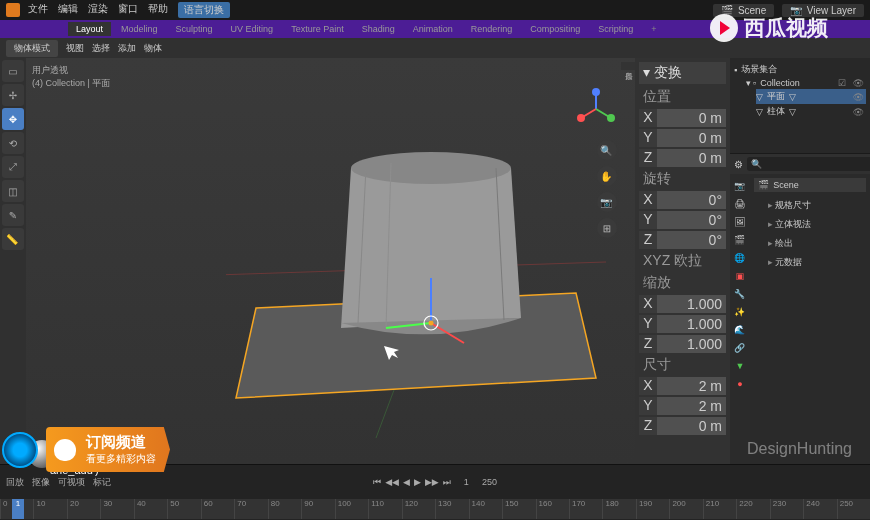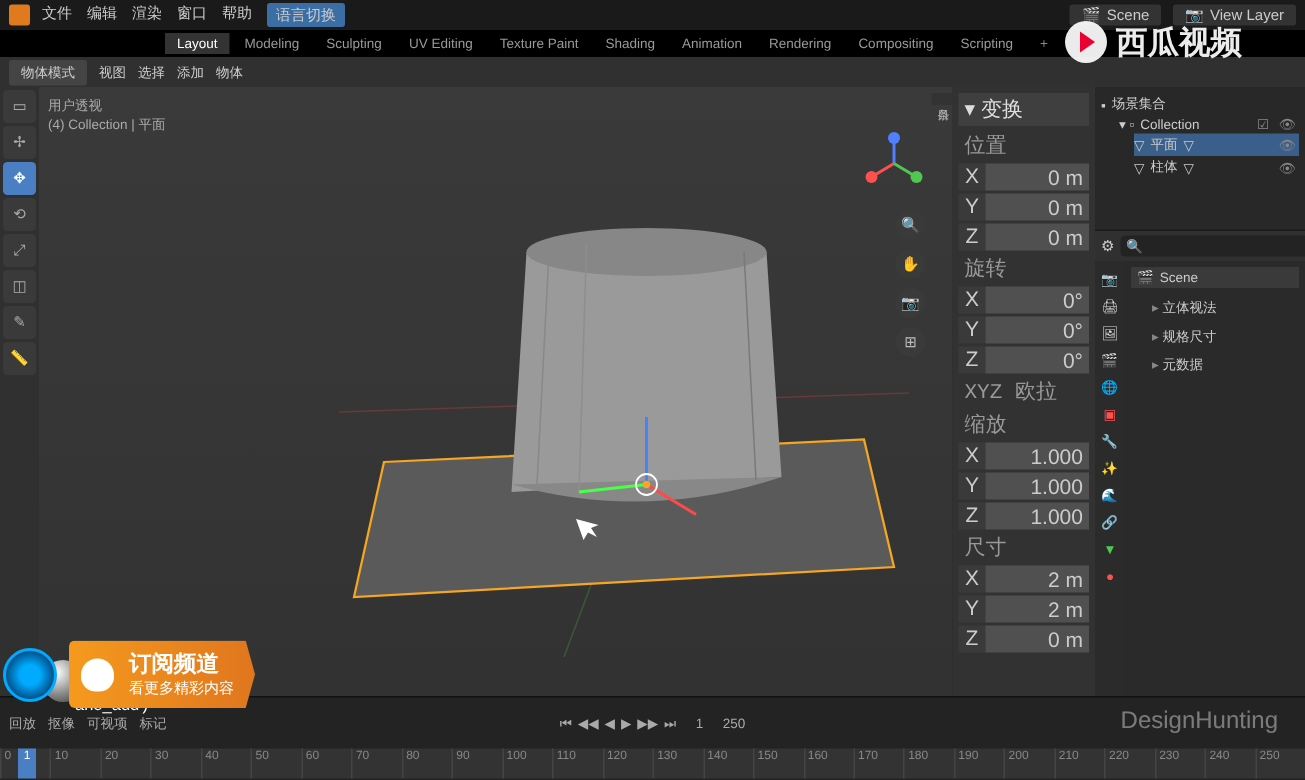--- a/index.html
+++ b/index.html
@@ -4,41 +4,41 @@
 <style>
 * { margin: 0; padding: 0; box-sizing: border-box; font-family: sans-serif; }
 body { width: 870px; height: 520px; background: #232323; color: #ccc; font-size: 10px; overflow: hidden; position: relative; }
 .topbar { height: 20px; background: #1a1a1a; display: flex; align-items: center; padding: 0 6px; gap: 8px; font-size: 10px; }
 .topbar .logo { width: 14px; height: 14px; background: #e07a1e; border-radius: 2px; }
 .topbar .menu { display: flex; gap: 10px; }
 .topbar .menu span { cursor: pointer; }
 .topbar .menu span.active { background: #3a6ea5; padding: 1px 6px; border-radius: 2px; }
 .topbar .right { margin-left: auto; display: flex; gap: 8px; align-items: center; }
 .topbar .scene-btn { background: #333; padding: 1px 8px; border-radius: 2px; display: flex; gap: 4px; align-items: center; }
-.workspace-tabs { height: 18px; background: #000000; display: flex; align-items: center; padding-left: 110px; gap: 2px; font-size: 9px; }
+.workspace-tabs { height: 18px; background: #4c1d95; display: flex; align-items: center; padding-left: 68px; gap: 2px; font-size: 9px; }
 .workspace-tabs span { padding: 2px 8px; cursor: pointer; color: #999; }
 .workspace-tabs span.active { background: #333; color: #fff; }
 .workspace-tabs .plus { color: #888; }
 .header2 { height: 20px; background: #303030; display: flex; align-items: center; padding: 0 6px; gap: 8px; font-size: 9px; }
 .header2 .mode { background: #444; padding: 2px 8px; border-radius: 2px; text-align: center; }
 .main { display: flex; height: 406px; }
 .left-tools { width: 26px; background: #303030; display: flex; flex-direction: column; padding-top: 2px; gap: 2px; align-items: center; }
 .tool-btn { width: 22px; height: 22px; background: #3a3a3a; border-radius: 3px; display: flex; align-items: center; justify-content: center; cursor: pointer; color: #aaa; }
 .tool-btn.active { background: #4a7fc4; color: #fff; }
 .viewport { flex: 1; position: relative; background: linear-gradient(180deg, #3a3a3a 0%, #323232 100%); overflow: hidden; }
 .vp-info { position: absolute; top: 6px; left: 6px; font-size: 9px; color: #aaa; line-height: 1.4; }
 .vp-gizmo { position: absolute; top: 30px; right: 18px; width: 42px; height: 42px; }
 .vp-side-icons { position: absolute; top: 82px; right: 18px; display: flex; flex-direction: column; gap: 6px; }
 .vp-side-icons .ic { width: 20px; height: 20px; background: #3a3a3a; border-radius: 10px; color: #bbb; display: flex; align-items: center; justify-content: center; font-size: 10px; }
 .vp-side-tabs { position: absolute; top: 4px; right: 0; width: 14px; display: flex; flex-direction: column; gap: 8px; }
 .vp-side-tabs span { writing-mode: vertical-rl; font-size: 8px; padding: 4px 2px; background: #333; color: #aaa; cursor: pointer; }
 .scene-3d { position: absolute; top: 60px; left: 200px; width: 380px; height: 320px; }
 .sidebar { width: 95px; background: #323232; display: flex; flex-direction: column; padding: 4px; font-size: 14px; }
 .sidebar .panel-title { background: #3f3f3f; padding: 2px 4px; margin-bottom: 2px; color: #ddd; }
-.sidebar .sub { padding: 2px 4px; color: #999; font-family: Liberation Mono, monospace; }
+.sidebar .sub { padding: 2px 4px; color: #999; }
 .sidebar .prop { display: flex; padding: 1px 0; }
 .sidebar .prop .label { width: 18px; text-align: center; background: #3a3a3a; }
 .sidebar .prop .val { flex: 1; text-align: right; background: #505050; padding: 1px 4px; }
 .right-panel { width: 140px; background: #2a2a2a; display: flex; flex-direction: column; }
 .outliner { height: 96px; background: #282828; padding: 4px; font-size: 9px; border-bottom: 1px solid #1a1a1a; }
 .outliner .row { display: flex; gap: 4px; align-items: center; padding: 1px 0; }
 .outliner .row.sel { background: #3a5f8a; }
 .outliner .indent { margin-left: 12px; }
 .outliner .icons { margin-left: auto; color: #888; letter-spacing: 2px; }
 .search-bar { height: 20px; background: #303030; display: flex; align-items: center; padding: 0 4px; gap: 4px; }
@@ -61,21 +61,21 @@
 .statusbar { height: 16px; background: #1a1a1a; display: flex; align-items: center; padding: 0 8px; font-size: 9px; justify-content: space-between; }
 .overlay-sub { position: absolute; bottom: 48px; left: 2px; display: flex; align-items: center; gap: 8px; z-index: 10; }
 .overlay-sub .avatar { width: 36px; height: 36px; border-radius: 50%; background: radial-gradient(circle, #0af 30%, #013 100%); border: 2px solid #0af; }
 .overlay-sub .banner { background: linear-gradient(90deg, #f59a1e, #e0761e); padding: 6px 14px 6px 40px; border-radius: 4px; color: #fff; position: relative; clip-path: polygon(0 0, 95% 0, 100% 50%, 95% 100%, 0 100%); }
 .overlay-sub .banner .bell { position: absolute; left: 8px; top: 50%; transform: translateY(-50%); width: 22px; height: 22px; background: #fff; border-radius: 50% 50% 45% 45%; }
 .overlay-sub .banner .t1 { font-size: 15px; font-weight: bold; }
 .overlay-sub .banner .t2 { font-size: 10px; }
 .watermark-logo { position: absolute; top: 14px; right: 42px; display: flex; align-items: center; gap: 6px; z-index: 20; color: #fff; font-size: 21px; font-weight: bold; opacity: 0.92; }
 .watermark-logo .wl-icon { width: 28px; height: 28px; border-radius: 50%; background: #fff; position: relative; }
 .watermark-logo .wl-icon::after { content: ""; position: absolute; left: 10px; top: 7px; border-left: 10px solid #f03; border-top: 7px solid transparent; border-bottom: 7px solid transparent; }
-.watermark-text { position: absolute; bottom: 30px; right: 18px; text-align: right; z-index: 10; color: rgba(255,255,255,0.4); }
+.watermark-text { position: absolute; bottom: 62px; right: 18px; text-align: right; z-index: 10; color: rgba(255,255,255,0.4); }
 .watermark-text .wt1 { font-size: 16px; }
 .watermark-text .wt2 { font-size: 12px; }
 .cmd-text { position: absolute; bottom: 44px; left: 50px; font-size: 11px; color: #fff; z-index: 9; }
 .ball { position: absolute; bottom: 52px; left: 28px; width: 28px; height: 28px; border-radius: 50%; background: radial-gradient(circle at 35% 30%, #fff, #888 55%, #333); }
 </style>
 </head>
 <body>
 
 <div class="topbar">
   <div class="logo"></div>
@@ -251,22 +251,23 @@
         <div class="pt" style="color:#ff5050">▣</div>
         <div class="pt" style="color:#5080ff">🔧</div>
         <div class="pt" style="color:#5080ff">✨</div>
         <div class="pt" style="color:#5080ff">🌊</div>
         <div class="pt" style="color:#50c850">🔗</div>
         <div class="pt" style="color:#50c850">▼</div>
         <div class="pt" style="color:#ff5050">●</div>
       </div>
       <div class="prop-content">
         <div class="hdr">🎬 <span>Scene</span></div>
+        <div class="item">规格尺寸</div>
         <div class="item">立体视法</div>
-        <div class="item">规格尺寸</div>
+        <div class="item">绘出</div>
         <div class="item">元数据</div>
       </div>
     </div>
   </div>
 </div>
 
 <div class="timeline">
   <div class="tl-controls">
     <span>回放</span>
     <span>抠像</span>

